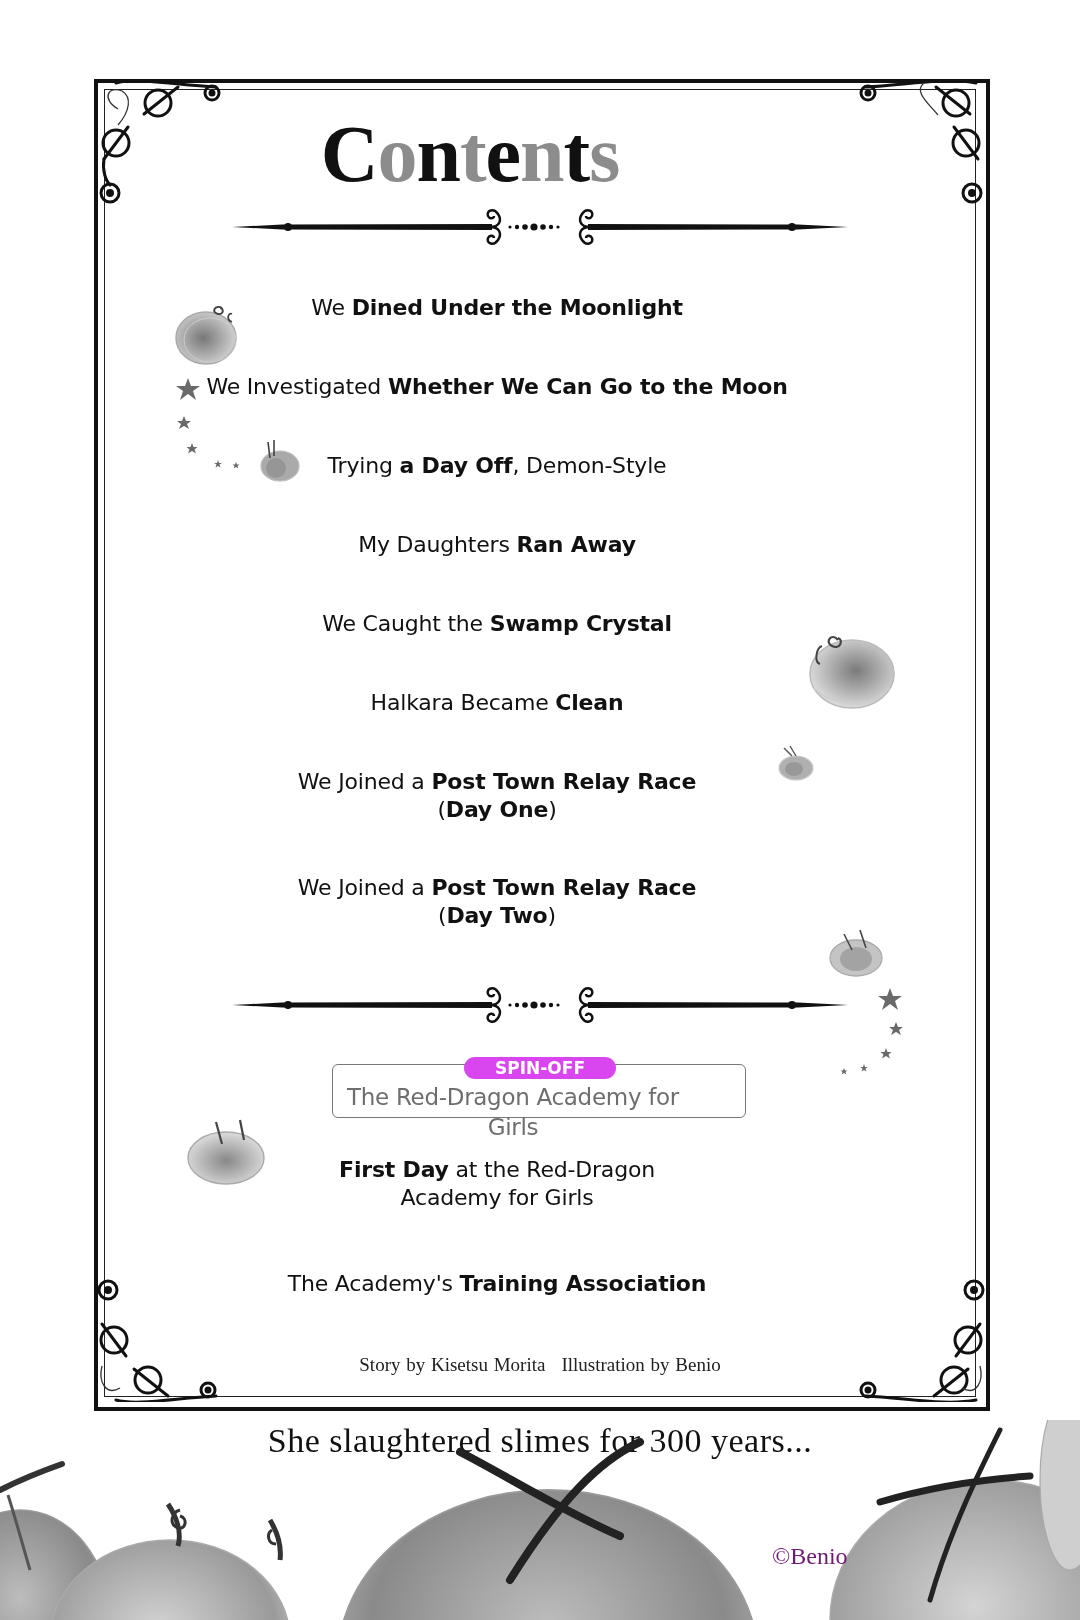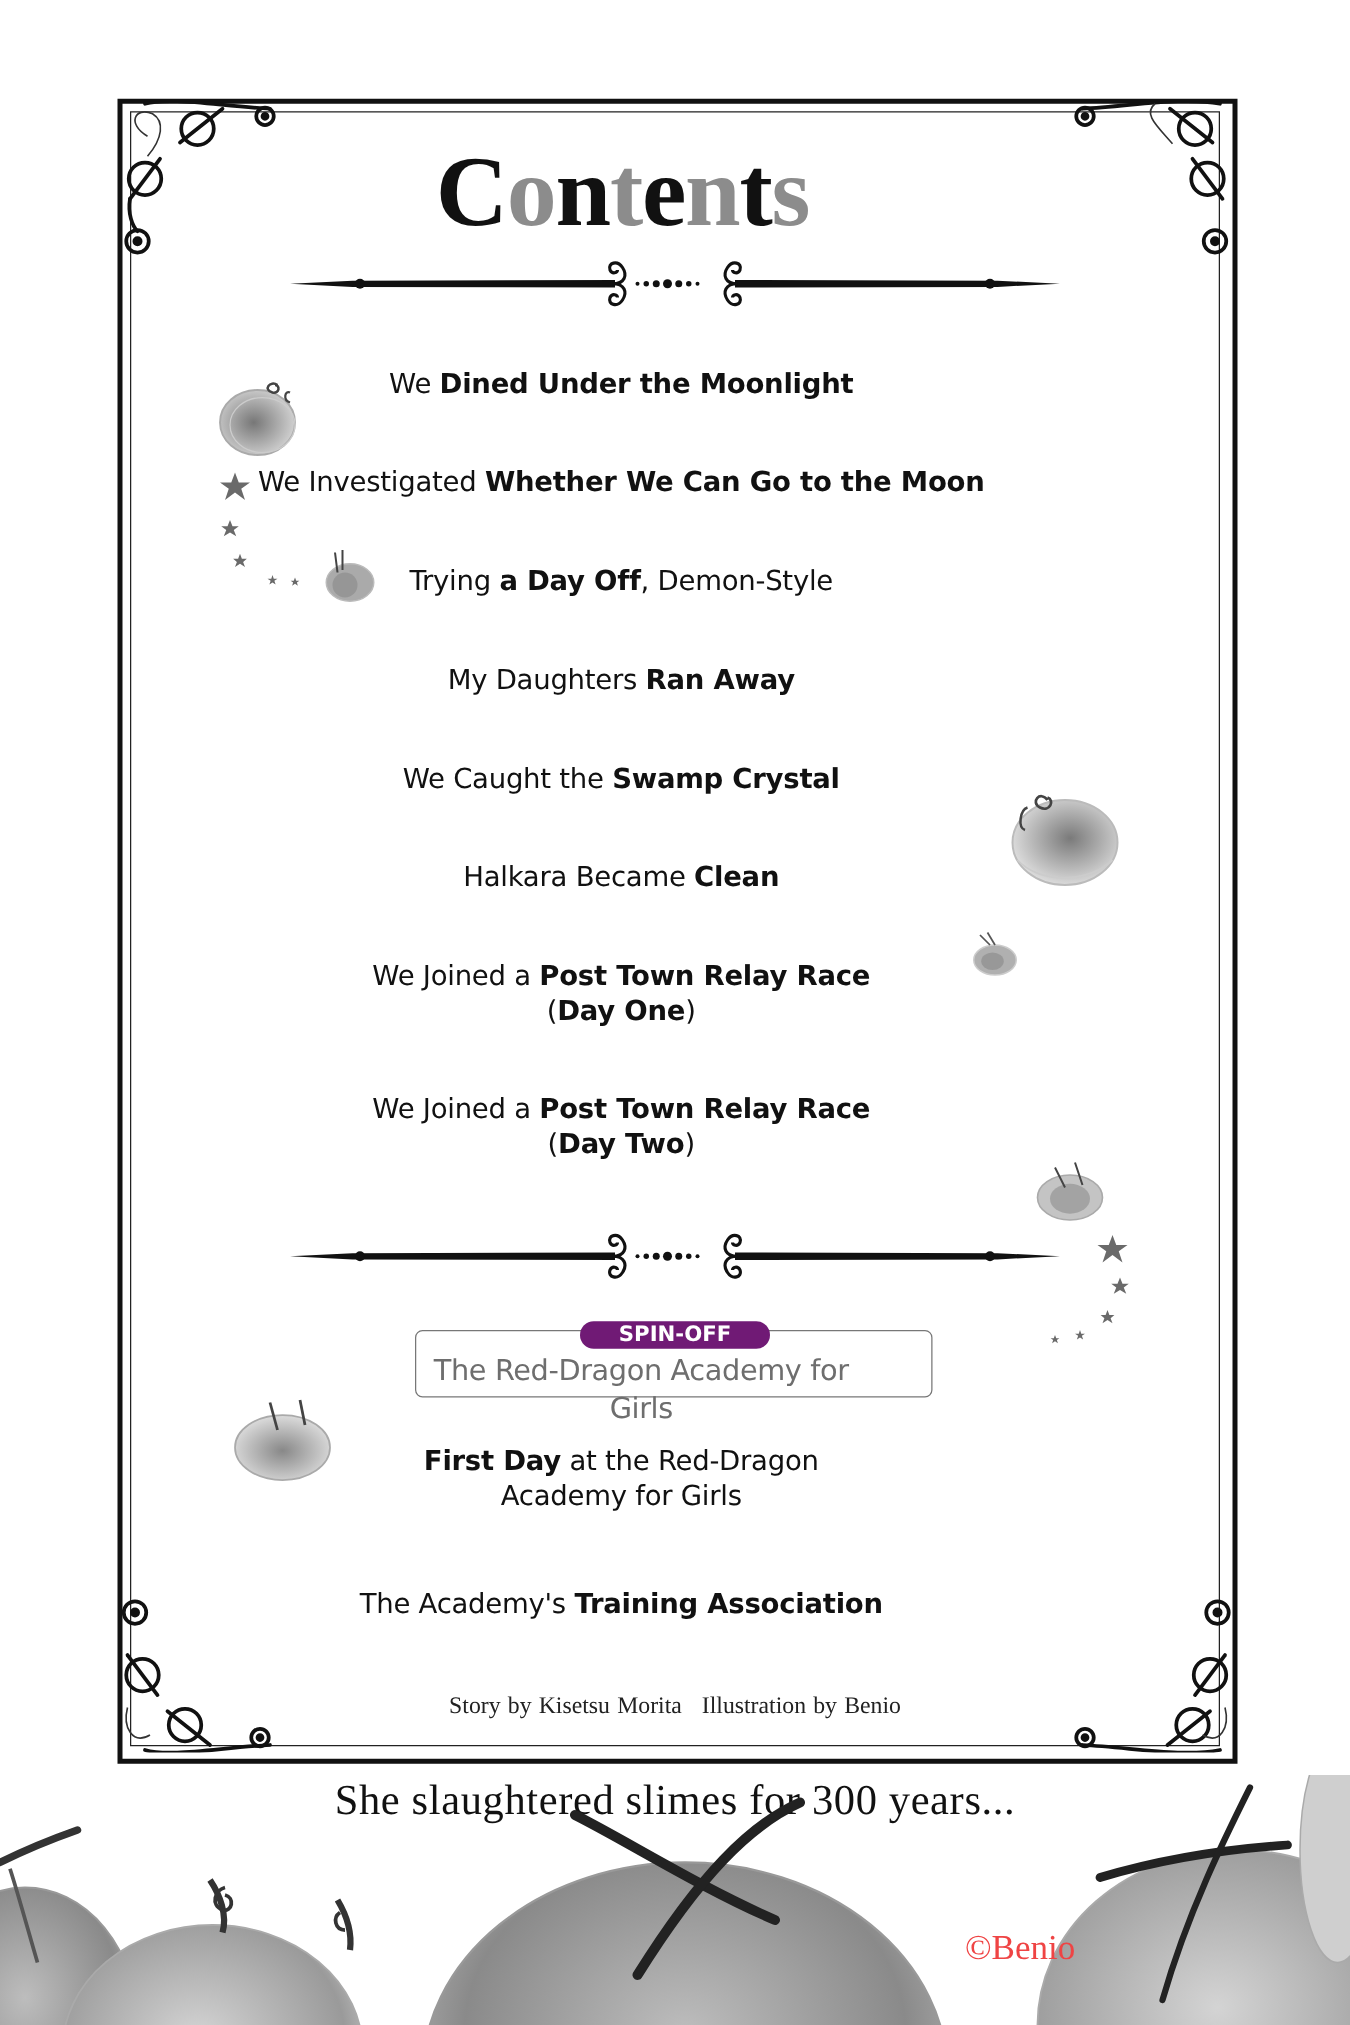--- a/index.html
+++ b/index.html
@@ -13,57 +13,56 @@
   }
   .frame-inner {
     position: absolute; left: 104px; top: 89px; width: 870px; height: 1306px;
     border: 1.5px solid #222;
   }
   .ornament { position: absolute; }
   .title {
     position: absolute; top: 104px; left: 0; width: 940px; text-align: center;
     font-family: "Liberation Serif", serif; font-size: 80px; font-weight: bold; letter-spacing: -1px;
     line-height: 100px;
-    padding-left: 28px;
   }
   .title span.d { color: #111; }
   .title span.g { color: #8c8c8c; }
   .divider { position: absolute; left: 232px; width: 616px; height: 50px; }
   .toc-item {
     position: absolute; left: 0; width: 994px; text-align: center;
     font-family: "DejaVu Sans", sans-serif; font-size: 22px; line-height: 28px; color: #111;
     letter-spacing: -0.2px;
   }
   .toc-item b { font-weight: bold; }
   .spinoff-box {
     position: absolute; left: 332px; top: 1064px; width: 414px; height: 54px;
     border: 1.5px solid #777; border-radius: 6px; box-sizing: border-box;
   }
   .spinoff-badge {
     position: absolute; left: 464px; top: 1057px; width: 152px; height: 22px;
-    background: #701a75; border-radius: 11px; color: #fff; text-align: center;
+    background: #d946ef; border-radius: 11px; color: #fff; text-align: center;
     font-family: "DejaVu Sans", sans-serif; font-weight: bold; font-size: 17px; line-height: 22px;
   }
   .spinoff-title {
     position: absolute; left: 332px; top: 1082px; width: 362px; text-align: center;
     font-family: "DejaVu Sans", sans-serif; font-size: 23px; color: #6e6e6e; line-height: 30px;
     letter-spacing: -0.3px;
   }
   .credits {
     position: absolute; top: 1354px; left: 0; width: 1080px; text-align: center;
     font-family: "Liberation Serif", serif; font-size: 19px; color: #222; word-spacing: 1px;
   }
   .credits .gap { display: inline-block; width: 16px; }
   .tagline {
     position: absolute; top: 1422px; left: 0; width: 1080px; text-align: center;
     font-family: "Liberation Serif", serif; font-size: 34px; color: #111; letter-spacing: 0.5px;
   }
   .copyright {
     position: absolute; left: 772px; top: 1543px;
-    font-family: "Liberation Serif", serif; font-size: 28px; color: #ef4444;
+    font-family: "Liberation Serif", serif; font-size: 24px; color: #701a75;
   }
   .bottom-art { position: absolute; left: 0; top: 1420px; width: 1080px; height: 200px; }
   svg { display: block; }
 </style>
 </head>
 <body>
 
 <div class="frame-outer"></div>
 <div class="frame-inner"></div>
 

